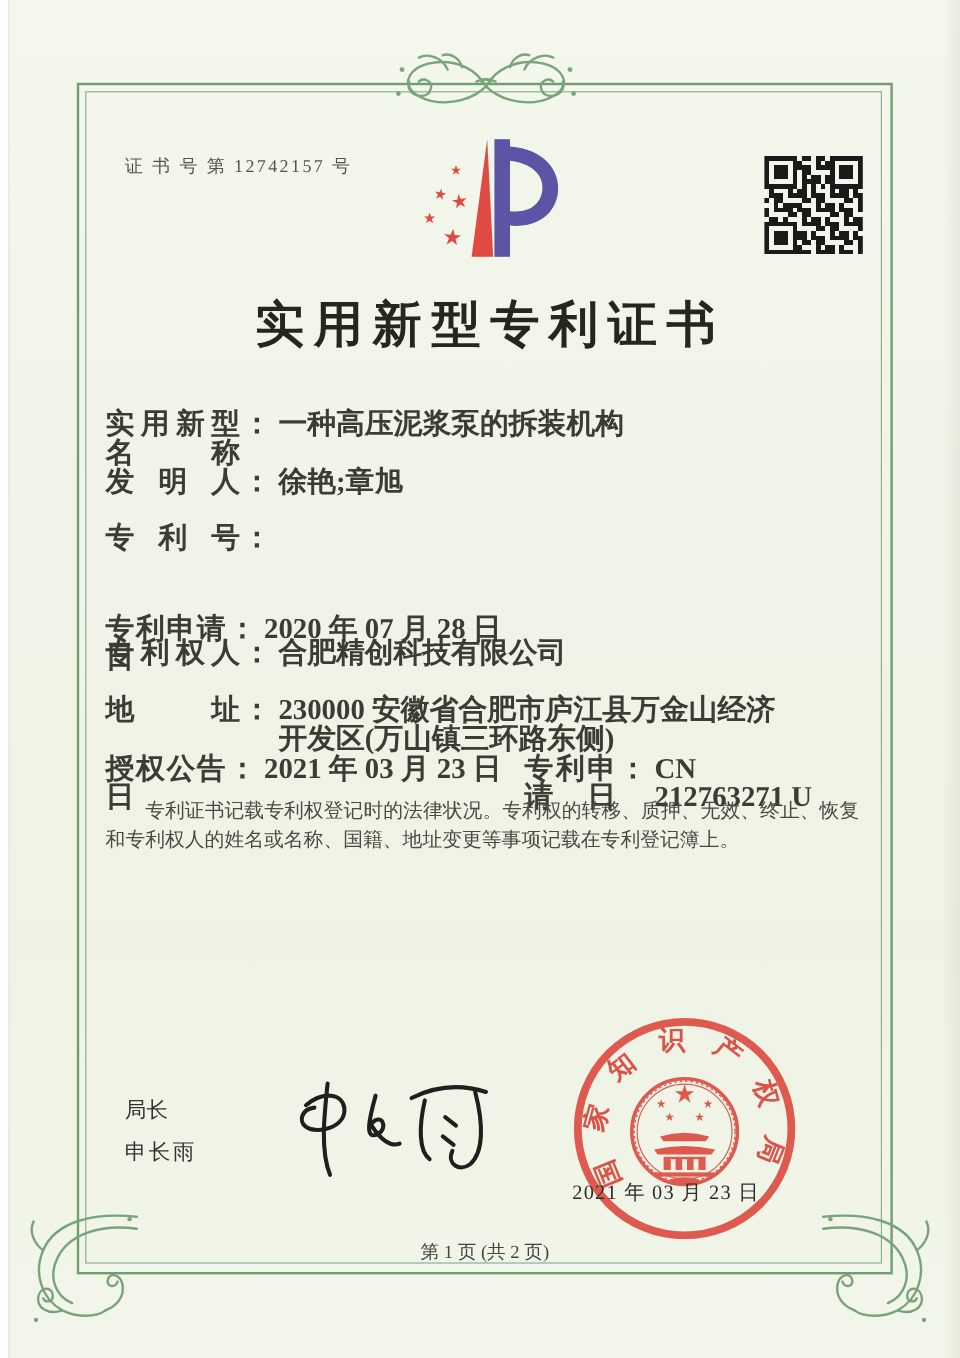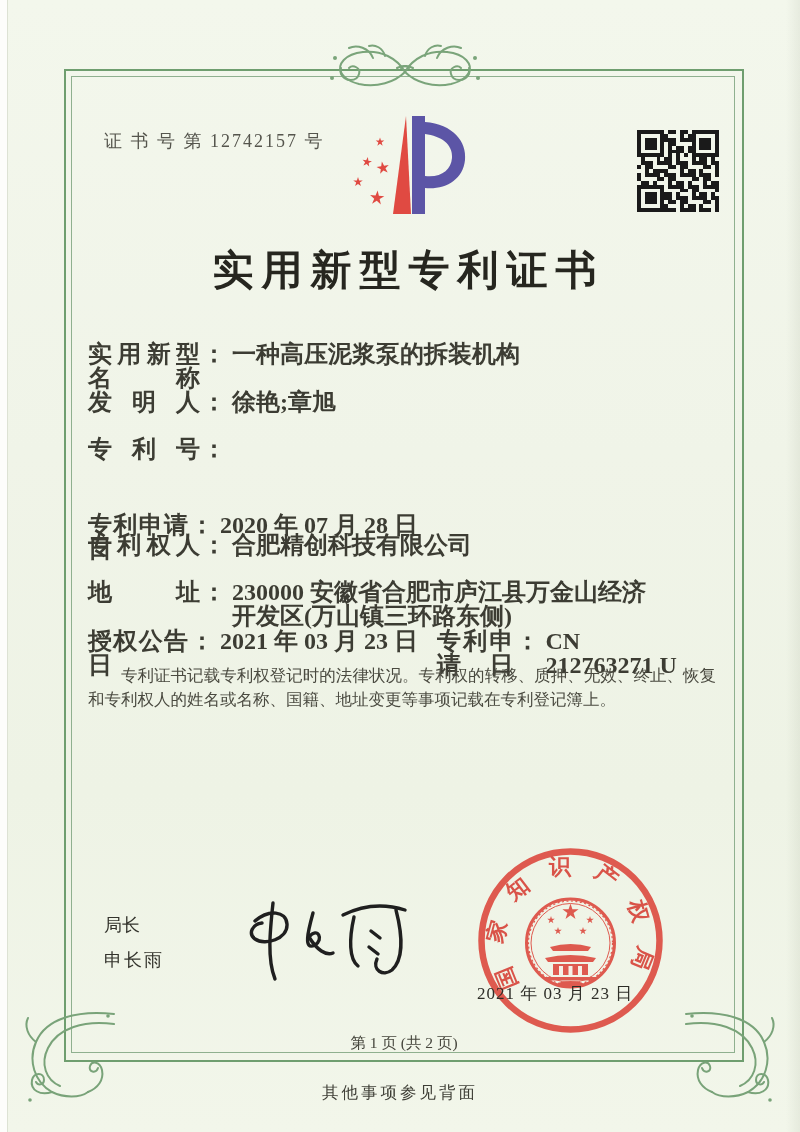--- a/index.html
+++ b/index.html
@@ -6,21 +6,21 @@
   .page{
     position:relative;width:800px;height:1132px;overflow:hidden;
     background:linear-gradient(180deg,#f3f7ec 0%,#f0f4e8 40%,#eef3e5 70%,#f2f6ea 100%);
     font-family:"Liberation Serif","DejaVu Serif",serif;color:#3f3f37;
   }
   .scan-edge-left{position:absolute;left:0;top:0;width:7px;height:1132px;background:#fdfdfb;border-right:1px solid #dde2d4;}
   .scan-edge-right{position:absolute;right:0;top:0;width:14px;height:1132px;background:linear-gradient(90deg,rgba(0,0,0,0),rgba(120,130,105,.10));}
   .border-outer{position:absolute;left:64px;top:69px;width:676px;height:989px;border:2.5px solid #6f9e6f;}
   .border-inner{position:absolute;left:71px;top:76px;width:662px;height:975px;border:1px solid #8fb08f;}
   .ornament{position:absolute;pointer-events:none;}
-  .cert-no{position:absolute;left:104px;top:129px;font-size:18px;letter-spacing:2px;color:#55554d;}
+  .cert-no{position:absolute;left:104px;top:129px;font-size:15px;letter-spacing:2px;color:#55554d;}
   .title{position:absolute;left:64px;top:243px;width:681px;text-align:center;font-size:41px;font-weight:600;color:#26261f;letter-spacing:8px;text-indent:8px;}
   .qr{position:absolute;left:637px;top:130px;width:82px;height:82px;}
   .logo{position:absolute;left:345px;top:108px;width:125px;height:115px;}
   .frow{position:absolute;left:88px;font-size:24px;color:#3c3c33;display:flex;align-items:flex-start;line-height:24px;font-weight:bold;}
   .flabel{display:inline-block;width:112px;text-align:justify;text-align-last:justify;}
   .flabel.tight{width:100px;}
   .fcolon{display:inline-block;margin:0 6px 0 2px;}
   .fvalue{display:inline-block;max-width:430px;}
   .pair2{position:absolute;left:349px;top:0;display:flex;}
   .paras{position:absolute;left:88px;top:664px;width:628px;font-size:16.5px;line-height:23.5px;color:#4a4a40;text-align:justify;}
@@ -189,15 +189,14 @@
       <rect x="90.5" y="118" width="4" height="9" fill="#f6efe6"></rect>
       <rect x="100" y="118" width="4" height="9" fill="#f6efe6"></rect>
       <rect x="67" y="129" width="51" height="3.5"></rect>
       <ellipse cx="92.5" cy="136.5" rx="13" ry="3.5"></ellipse>
     </g>
   </svg>
 
   <div class="seal-date">2021 年 03 月 23 日</div>
 
   <div class="page-no">第 1 页 (共 2 页)</div>
-  <div class="back-note">其他事项参见背面</div>
 
 </div>
 
 </body></html>

